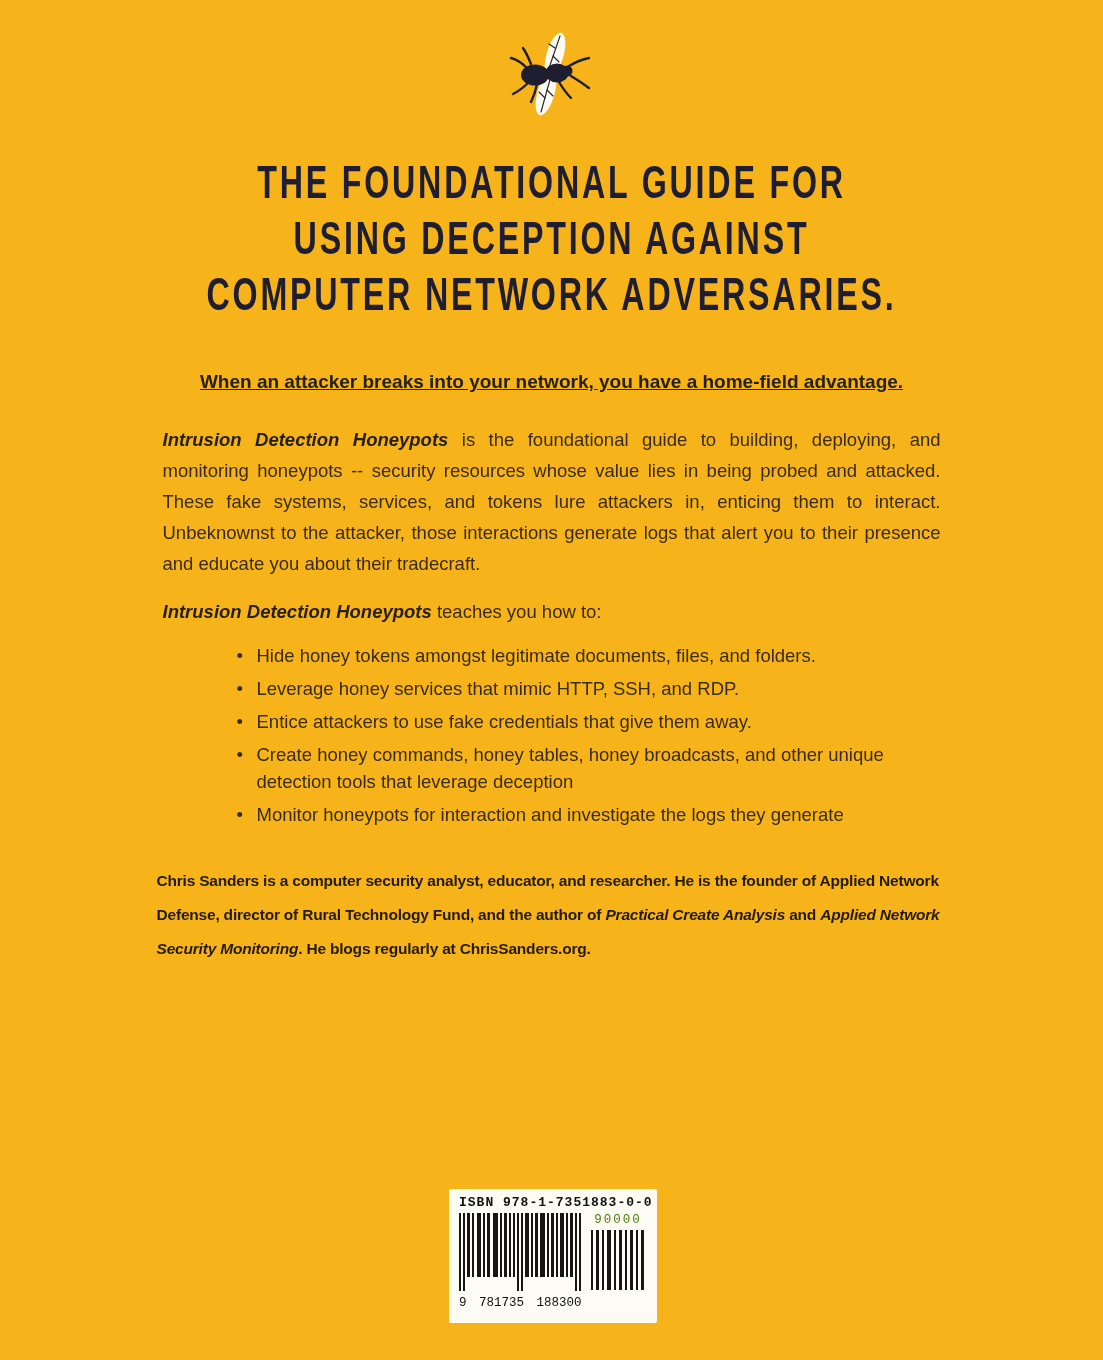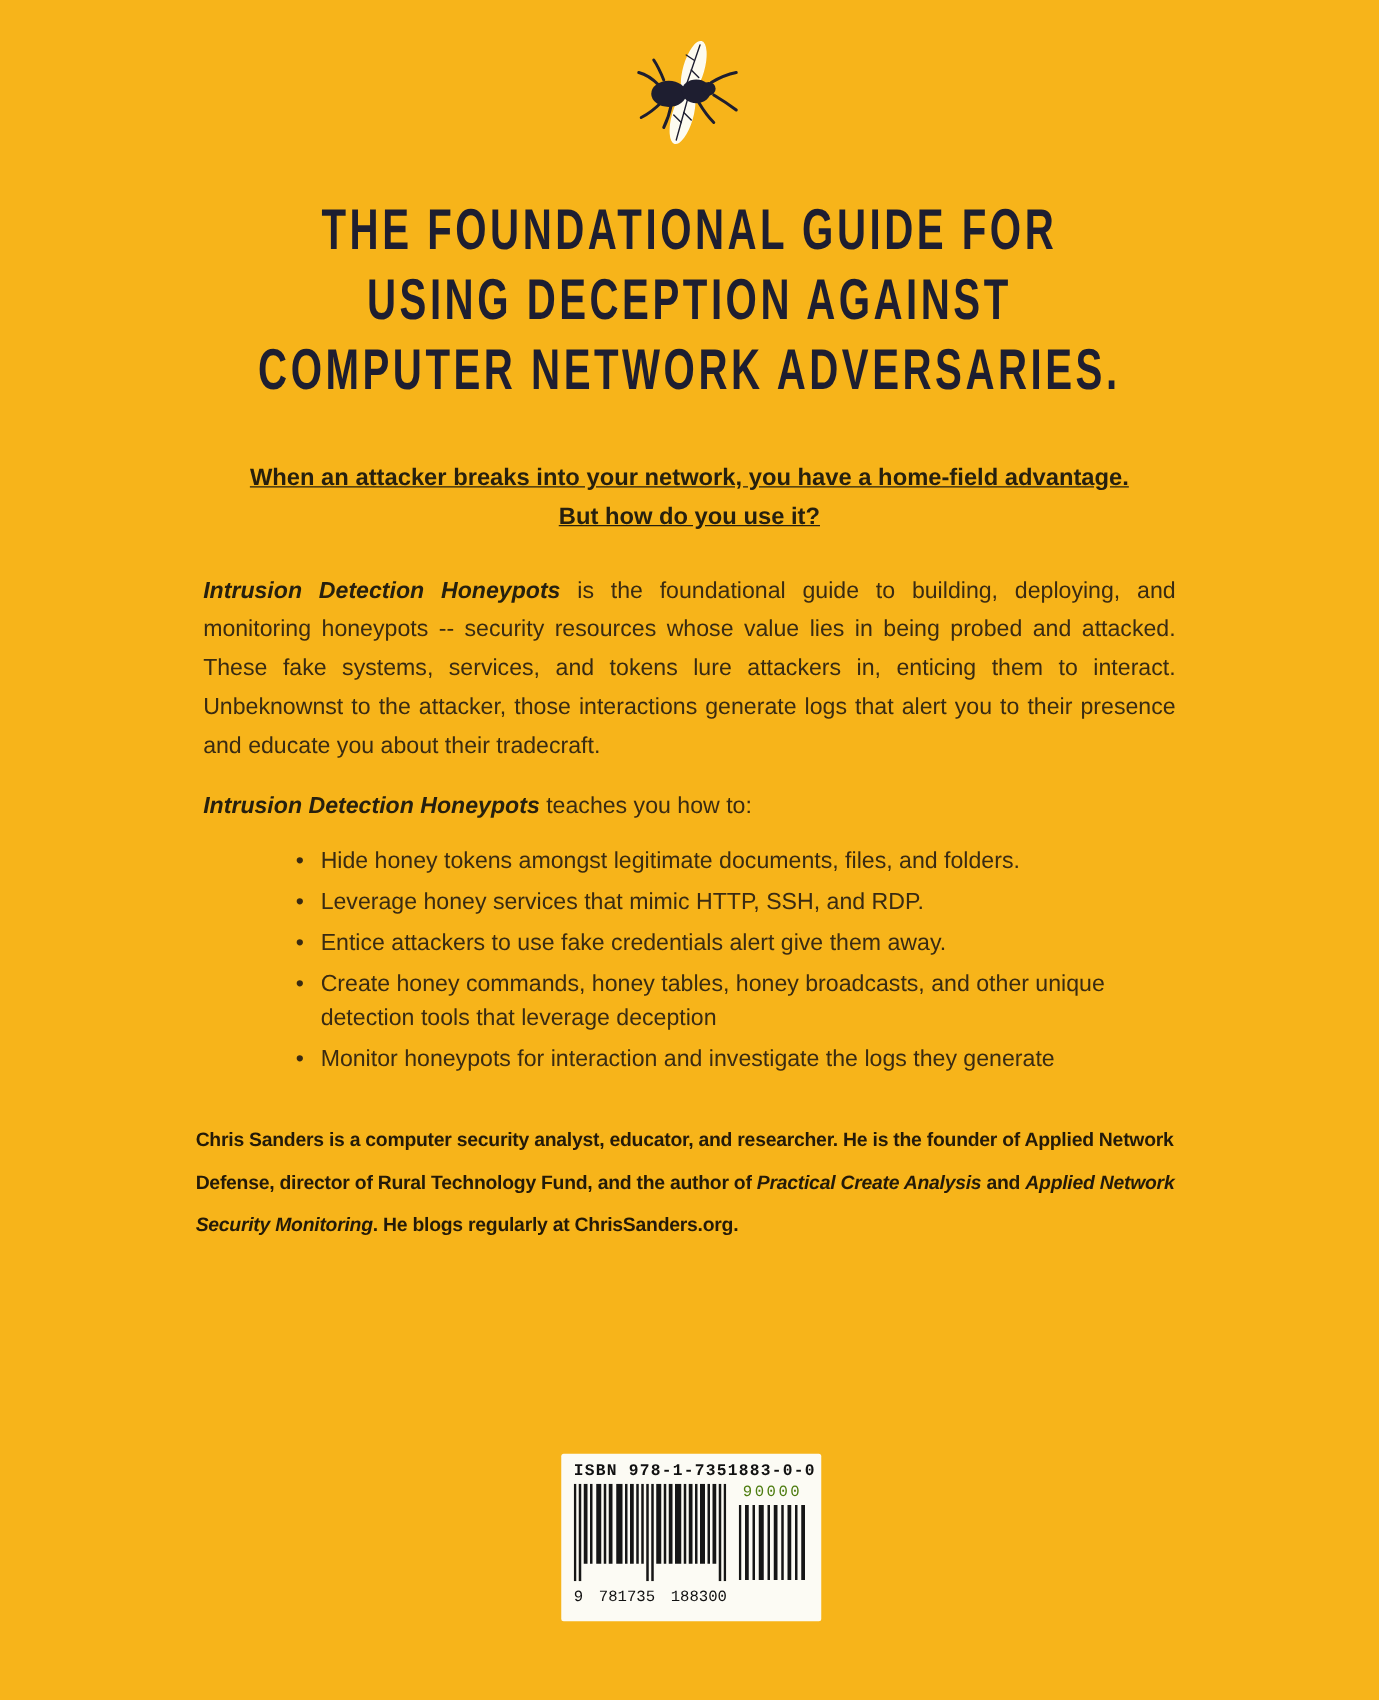--- a/index.html
+++ b/index.html
@@ -33,21 +33,21 @@
   }
   .bullets li::before{content:"\2022";position:absolute;left:0;top:0;}
   .closing{margin-top:15px;text-align:left;}
   .bio{
     margin:36px 0 0 -6px;width:792px;font-weight:bold;
     font-size:15.5px;line-height:34px;letter-spacing:-0.2px;
     color:var(--bio-text,#241A08);
   }
   .bio-title{font-weight:bold;}
   .barcode-box{
-    position:absolute;left:449px;top:1163px;width:208px;height:134px;
+    position:absolute;left:449px;top:1189px;width:208px;height:134px;
     background:var(--barcode-bg,#FCFBF4);border-radius:2px;
     box-sizing:border-box;padding:6px 10px 0 10px;
   }
   .isbn{
     font-family:"Liberation Mono",monospace;font-weight:bold;
     font-size:13px;letter-spacing:1px;text-align:center;
     color:#111;white-space:nowrap;
   }
   .bc-row{display:flex;justify-content:space-between;margin-top:3px;}
   .bc-main{width:124px;}
@@ -93,32 +93,31 @@
 </div>
 
 <h1 class="headline">
   <div>THE FOUNDATIONAL GUIDE FOR</div>
   <div>USING DECEPTION AGAINST</div>
   <div>COMPUTER NETWORK ADVERSARIES.</div>
 </h1>
 
 <div class="subhead">
   <div>When an attacker breaks into your network, you have a home-field advantage.</div>
-  <div>But how do you use it?</div>
 </div>
 
 <div class="content">
   <p class="para intro"><span class="bt">Intrusion Detection Honeypots</span><span> is the foundational guide to building, deploying, and monitoring honeypots -- security resources whose value lies in being probed and attacked. These fake systems, services, and tokens lure attackers in, enticing them to interact. Unbeknownst to the attacker, those interactions generate logs that alert you to their presence and educate you about their tradecraft.</span></p>
 
   <p class="para teaches"><span class="bt">Intrusion Detection Honeypots</span><span> teaches you how to:</span></p>
 
   <ul class="bullets">
     <li>Hide honey tokens amongst legitimate documents, files, and folders.</li>
     <li>Leverage honey services that mimic HTTP, SSH, and RDP.</li>
-    <li>Entice attackers to use fake credentials alert give them away.</li>
+    <li>Entice attackers to use fake credentials that give them away.</li>
     <li>Create honey commands, honey tables, honey broadcasts, and other unique detection tools that leverage deception</li>
     <li>Monitor honeypots for interaction and investigate the logs they generate</li>
   </ul>
 
 
   <p class="bio"><span>Chris Sanders is a computer security analyst, educator, and researcher. He is the founder of Applied Network Defense, director of Rural Technology Fund, and the author of </span><i class="bio-title">Practical Create Analysis</i><span> and </span><i class="bio-title">Applied Network Security Monitoring</i><span>. He blogs regularly at ChrisSanders.org.</span></p>
 </div>
 
 <div class="barcode-box">
   <div class="isbn">ISBN 978-1-7351883-0-0</div>

